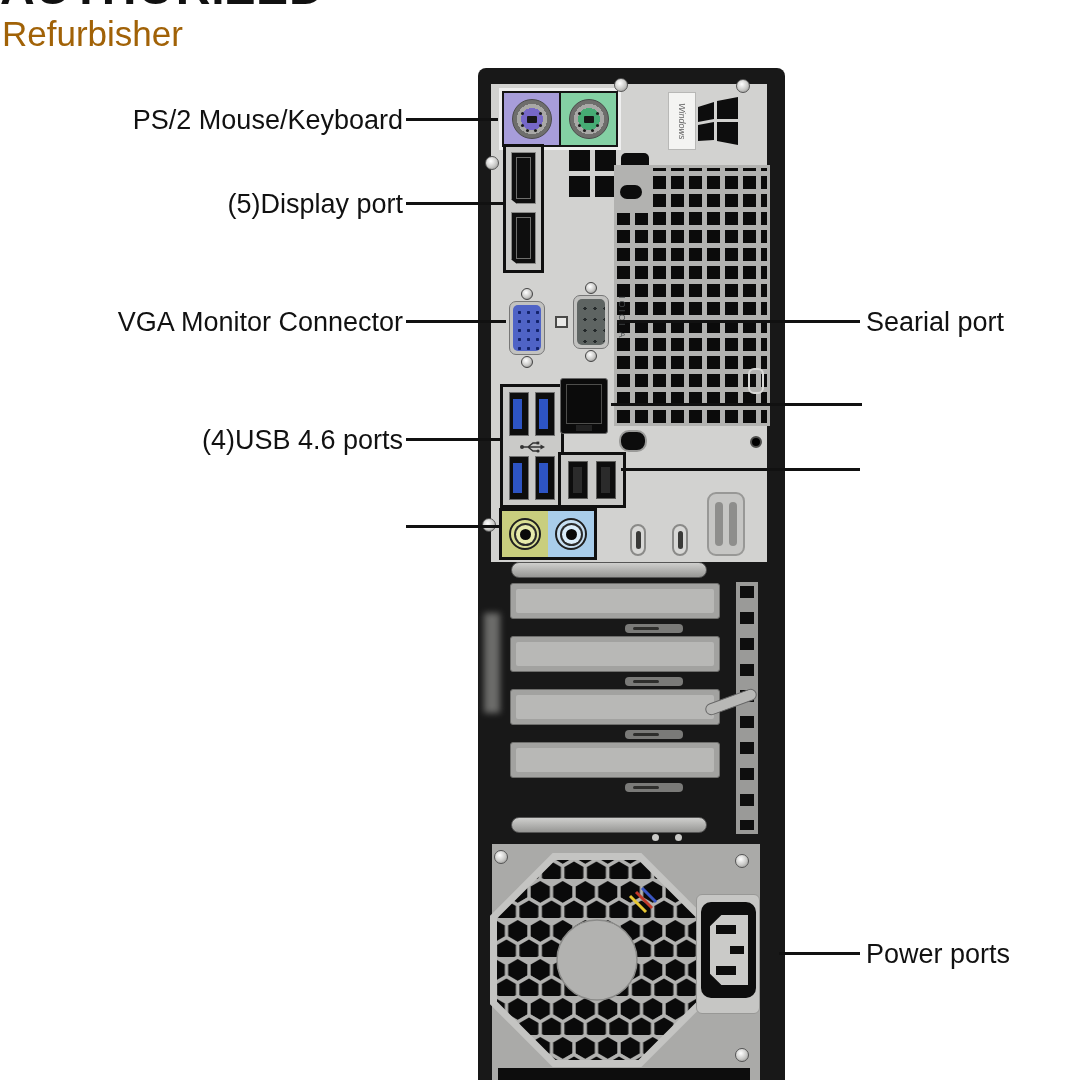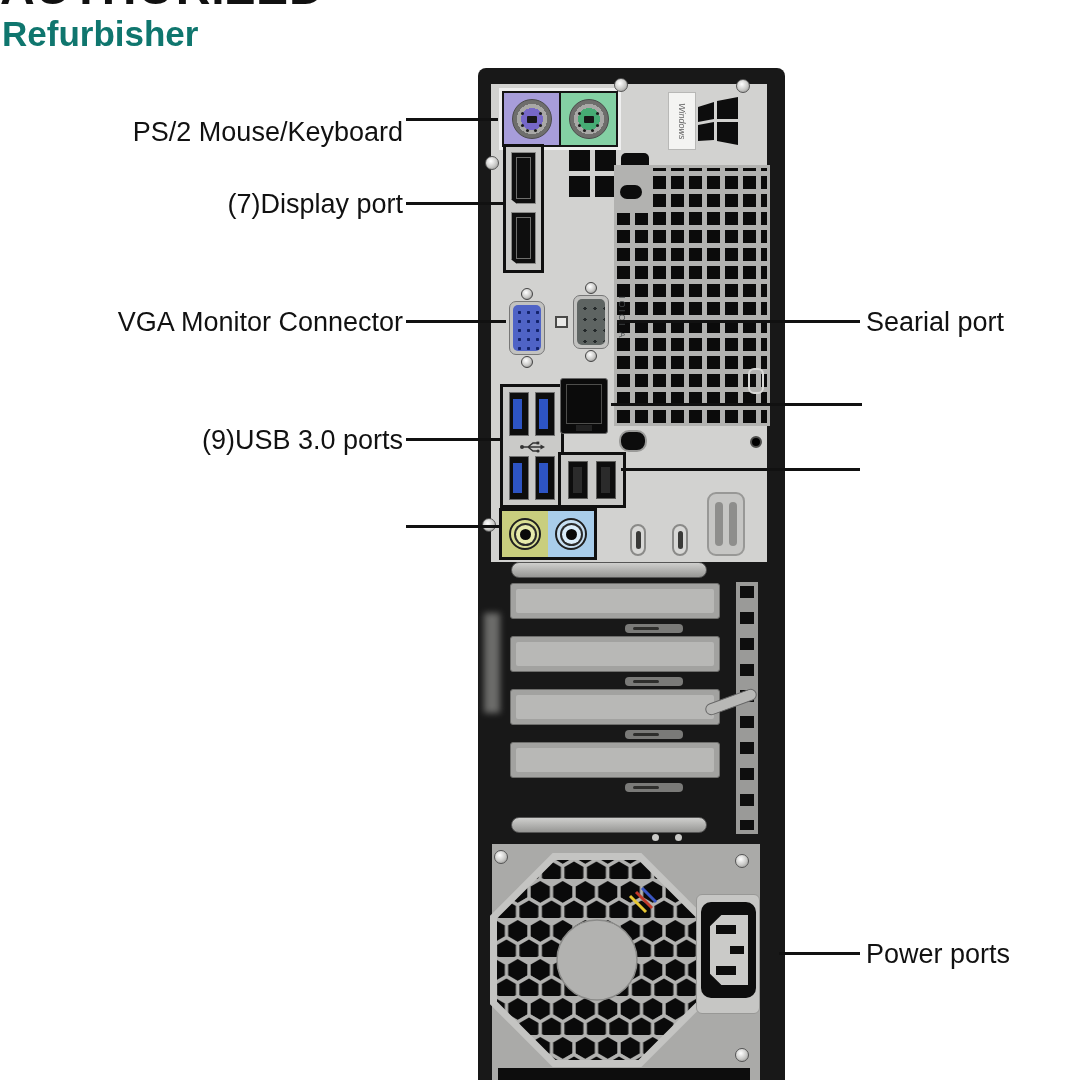--- a/index.html
+++ b/index.html
@@ -1,20 +1,20 @@
 <!DOCTYPE html>
 <html><head>
 <meta charset="utf-8">
 <style>
   html,body{margin:0;padding:0;background:#fff;}
   .page{position:relative;width:1080px;height:1080px;background:#ffffff;overflow:hidden;
         font-family:"Liberation Sans",sans-serif;color:#111;}
   
   .authorized{position:absolute;left:0px;top:-40px;font-size:48px;font-weight:800;letter-spacing:1px;color:#111;white-space:nowrap;}
-  .refurbisher{position:absolute;left:2px;top:14px;font-size:35px;font-weight:700;color:#0f766e;white-space:nowrap;}
+  .refurbisher{position:absolute;left:2px;top:14px;font-size:35px;font-weight:400;color:#a16207;white-space:nowrap;}
   
   .lbl{position:absolute;font-size:27px;line-height:34px;height:34px;white-space:nowrap;z-index:40;color:#111;}
   .lbl.left{left:0;width:403px;text-align:right;}
   .lbl.right{left:866px;text-align:center;}
   .line{position:absolute;height:3px;background:#111;z-index:40;}
   
   .chassis{position:absolute;left:478px;top:68px;width:307px;height:1012px;background:#181818;
            border-radius:8px 8px 0 0;z-index:10;}
   .io-panel{position:absolute;left:13px;top:16px;width:276px;height:478px;background:#d2d2d0;}
   .screw{position:absolute;width:14px;height:14px;border-radius:50%;box-sizing:border-box;
@@ -301,20 +301,20 @@
   <div class="line" style="top:118px;left:406px;width:92px;"></div>
   <div class="line" style="top:202px;left:406px;width:99px;"></div>
   <div class="line" style="top:320px;left:406px;width:100px;"></div>
   <div class="line" style="top:438px;left:406px;width:96px;"></div>
   <div class="line" style="top:525px;left:406px;width:93px;"></div>
   <div class="line" style="top:320px;left:617px;width:243px;"></div>
   <div class="line" style="top:403px;left:611px;width:251px;"></div>
   <div class="line" style="top:468px;left:621px;width:239px;"></div>
   <div class="line" style="top:952px;left:779px;width:81px;"></div>
 
-  <div class="lbl left" style="top:115px;">PS/2 Mouse/Keyboard</div>
-  <div class="lbl left" style="top:187px;">(7)Display port</div>
+  <div class="lbl left" style="top:103px;">PS/2 Mouse/Keyboard</div>
+  <div class="lbl left" style="top:187px;">(5)Display port</div>
   <div class="lbl left" style="top:305px;">VGA Monitor Connector</div>
-  <div class="lbl left" style="top:423px;">(9)USB 3.0 ports</div>
+  <div class="lbl left" style="top:423px;">(4)USB 4.6 ports</div>
   <div class="lbl right" style="top:305px;">Searial port</div>
   <div class="lbl right" style="top:937px;">Power ports</div>
 
 </div>
 
 </body></html>

